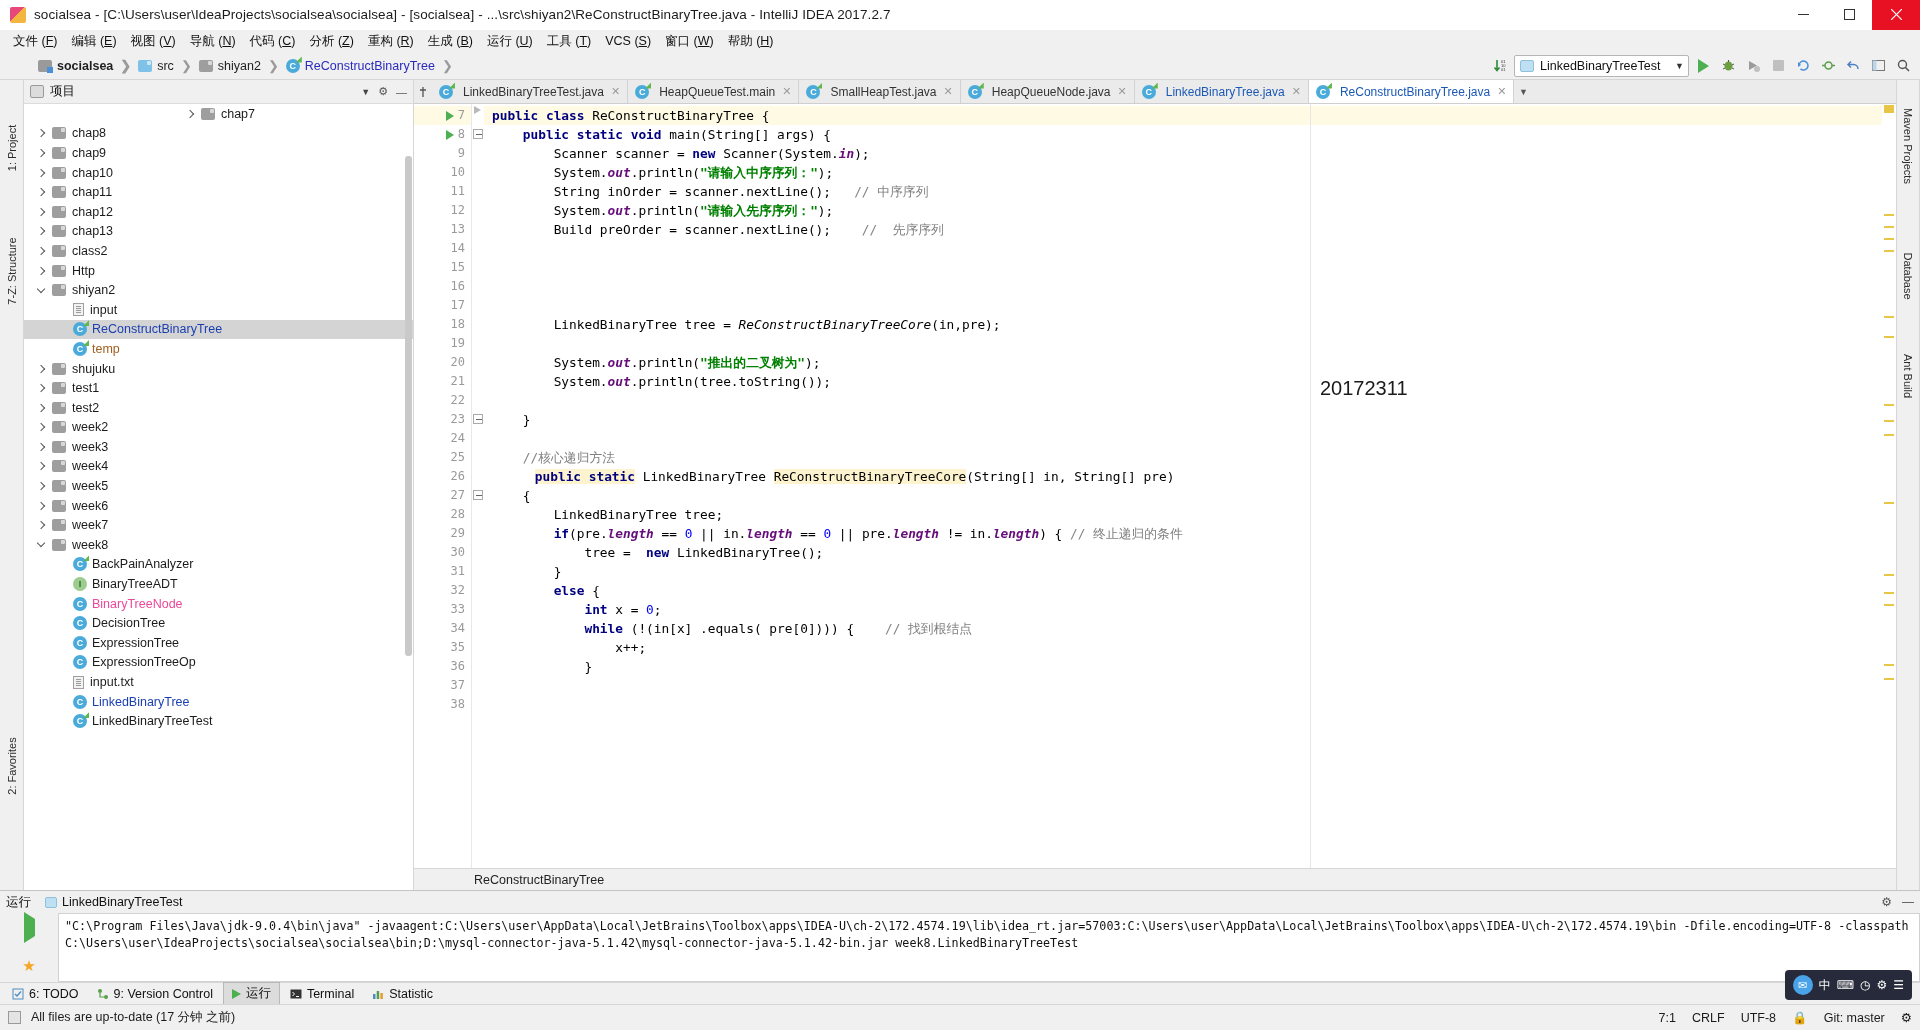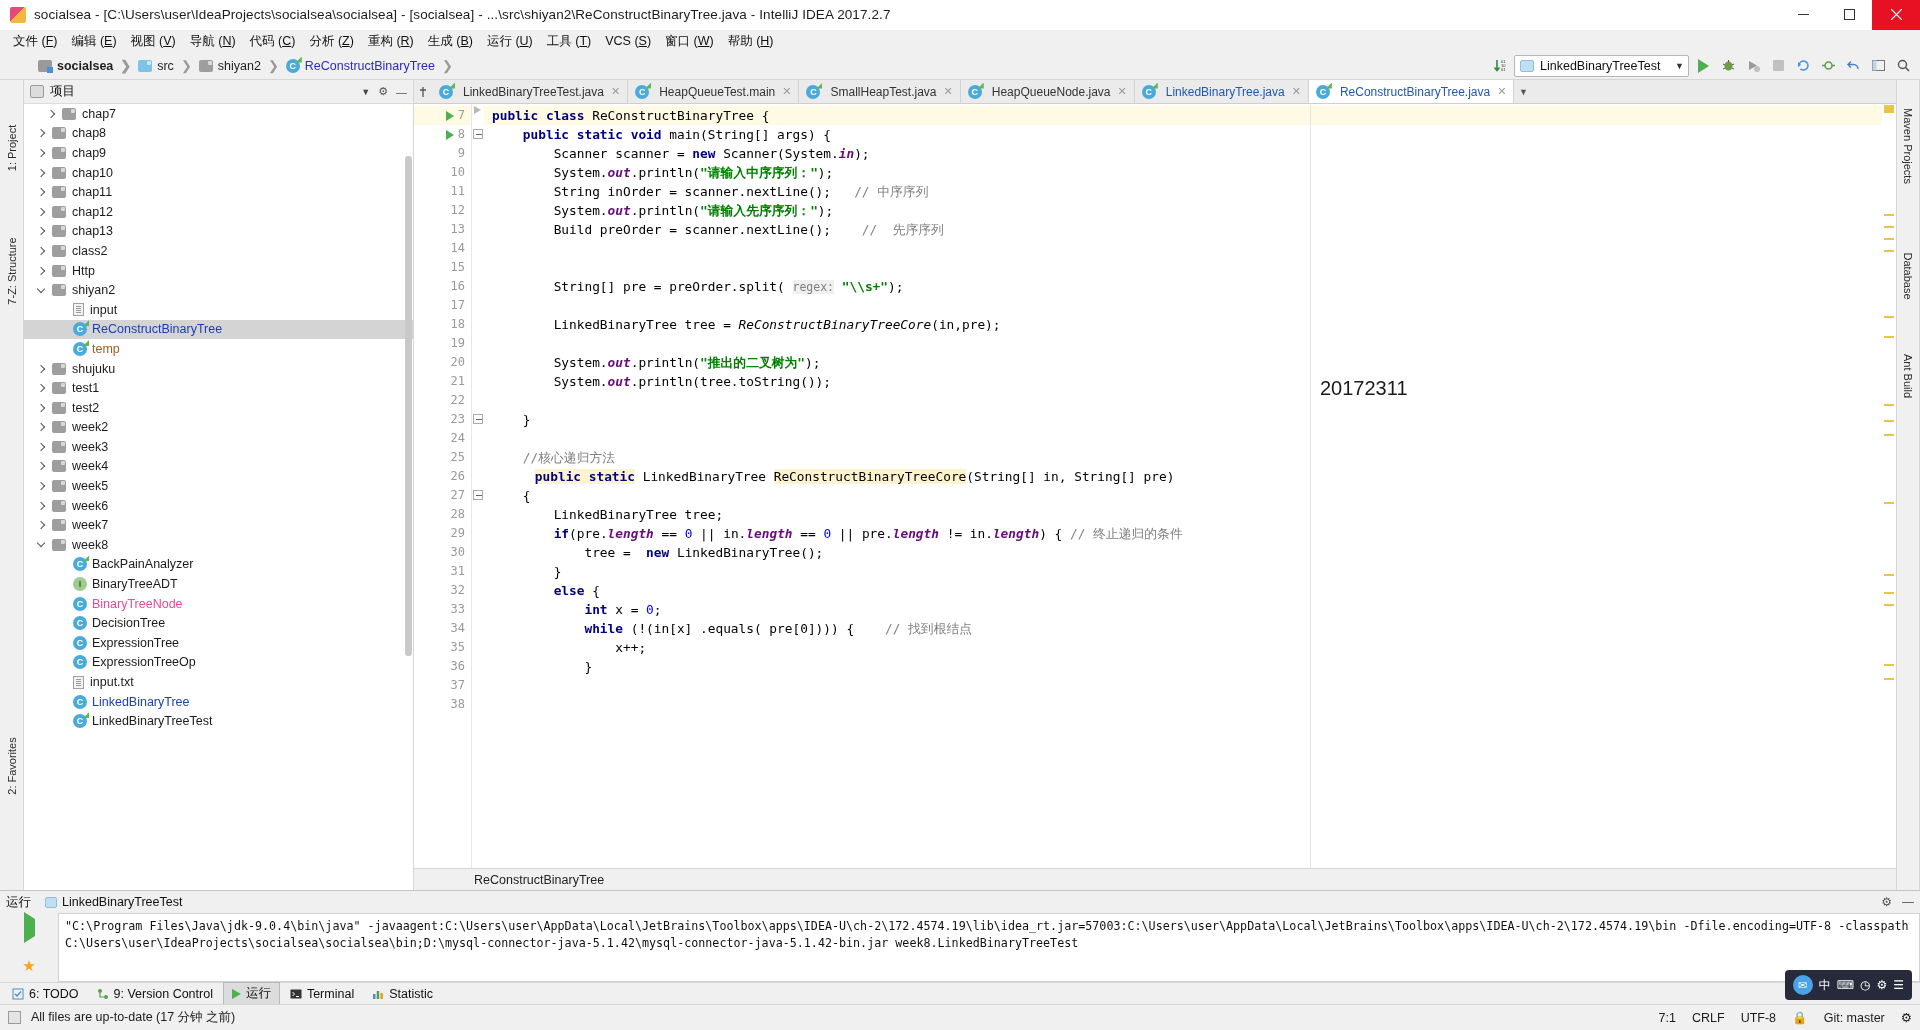--- a/index.html
+++ b/index.html
@@ -324,21 +324,21 @@
       <div class="pp-head">
         <span style="display:inline-flex;width:14px;height:13px;background:#dcdcdc;border:1px solid #9a9a9a;border-radius:2px;"></span>
         <span class="lbl">项目</span>
         <span class="pp-tools">
           <span style="font-size:9px;color:#444;">▼</span>
           <span style="font-size:11px;color:#555;">⚙</span>
           <span style="font-size:11px;color:#555;">―</span>
         </span>
       </div>
       <div class="tree" id="tree">
-        <div class="trow" style="padding-left: 20px;">
+        <div class="trow" style="padding-left: 1px; justify-content: center;">
             <span class="tw">
               <span class="chev r"></span>
             </span>
             <span class="ico folder-ico" style="width: 14px; height: 12px; margin: 0px 6px 0px 4px; border-radius: 2px; display: inline-block; background: rgb(158, 158, 158);"></span>
             <span>chap7</span>
           </div>
           <div class="trow" style="padding-left: 10px;">
             <span class="tw">
               <span class="chev r"></span>
             </span>
@@ -632,21 +632,20 @@
           <div class="rt-margin" style="left:826px;"></div>
 
         <div class="cline" style="top: 2px; left: 8px;"><span class="kw">public class</span> <span class="plain">ReConstructBinaryTree {</span></div>
             <div class="cline" style="top: 21px; left: 8px;">    <span class="kw">public static void</span> <span class="plain">main(String[] args) {</span></div>
             <div class="cline" style="top: 40px; left: 8px;">        <span class="plain">Scanner scanner = </span><span class="kw">new</span><span class="plain"> Scanner(System.</span><span class="fld">in</span><span class="plain">);</span></div>
             <div class="cline" style="top: 59px; left: 8px;">        <span class="plain">System.</span><span class="fld">out</span><span class="plain">.println(</span><span class="str">"请输入中序序列："</span><span class="plain">);</span></div>
             <div class="cline" style="top: 78px; left: 8px;">        <span class="plain">String inOrder = scanner.nextLine();</span>   <span class="cmt">// 中序序列</span></div>
             <div class="cline" style="top: 97px; left: 8px;">        <span class="plain">System.</span><span class="fld">out</span><span class="plain">.println(</span><span class="str">"请输入先序序列："</span><span class="plain">);</span></div>
             <div class="cline" style="top: 116px; left: 8px;">        <span class="plain">Build preOrder = scanner.nextLine();</span>    <span class="cmt">//  先序序列</span></div>
             <div class="cline" style="top: 135px; left: 8px;">&nbsp;</div>
-            <div class="cline" style="top: 173px; left: 8px;">        <span class="plain">String[] pre = preOrder.split(</span> <span class="hint">regex:</span> <span class="str">"\\s+"</span><span class="plain">);</span></div>
             <div class="cline" style="top: 192px; left: 8px;">&nbsp;</div>
             <div class="cline" style="top: 211px; left: 8px;">        <span class="plain">LinkedBinaryTree tree = </span><span class="ital">ReConstructBinaryTreeCore</span><span class="plain">(in,pre);</span></div>
             <div class="cline" style="top: 230px; left: 8px;">&nbsp;</div>
             <div class="cline" style="top: 249px; left: 8px;">        <span class="plain">System.</span><span class="fld">out</span><span class="plain">.println(</span><span class="str">"推出的二叉树为"</span><span class="plain">);</span></div>
             <div class="cline" style="top: 268px; left: 8px;">        <span class="plain">System.</span><span class="fld">out</span><span class="plain">.println(tree.toString());</span></div>
             <div class="cline" style="top: 287px; left: 8px;">&nbsp;</div>
             <div class="cline" style="top: 306px; left: 8px;">    <span class="plain">}</span></div>
             <div class="cline" style="top: 325px; left: 8px;">&nbsp;</div>
             <div class="cline" style="top: 344px; left: 8px;">    <span class="cmt">//核心递归方法</span></div>
             <div class="cline" style="top: 363px; left: 20px;">    <span class="kw mhl">public static</span><span class="plain"> LinkedBinaryTree </span><span class="mhl">ReConstructBinaryTreeCore</span><span class="plain">(String[] in, String[] pre)</span></div>

